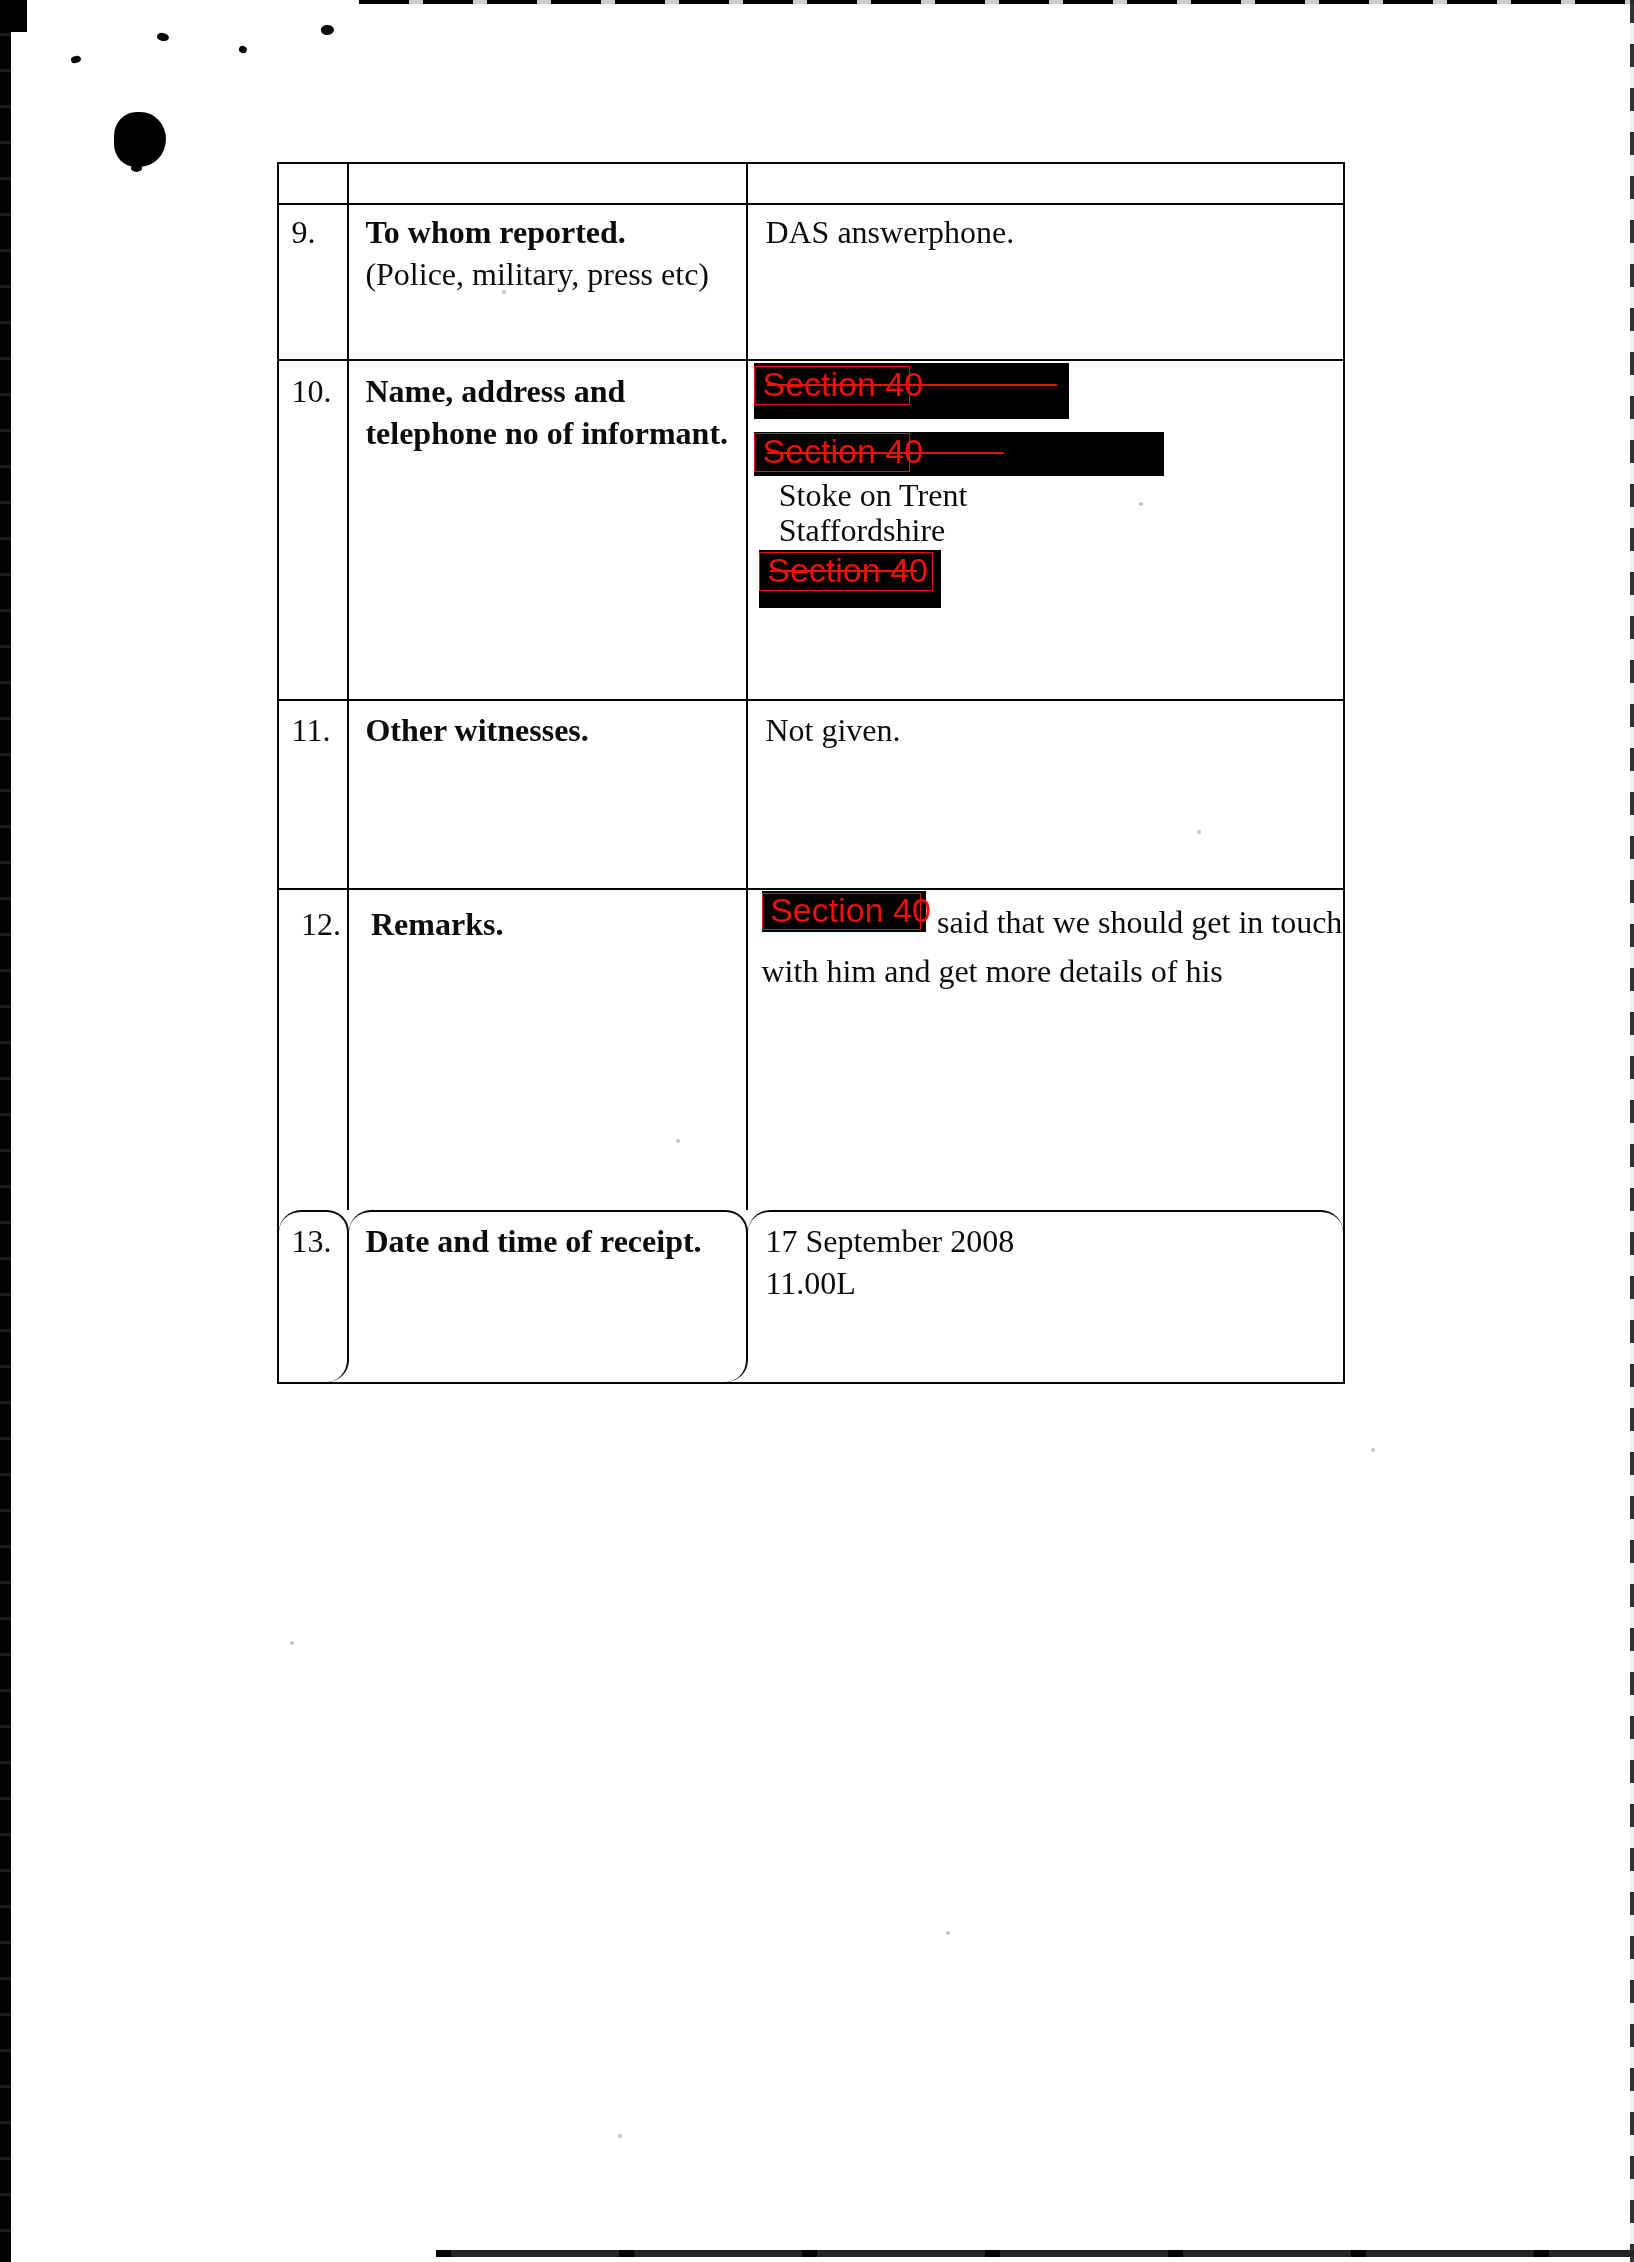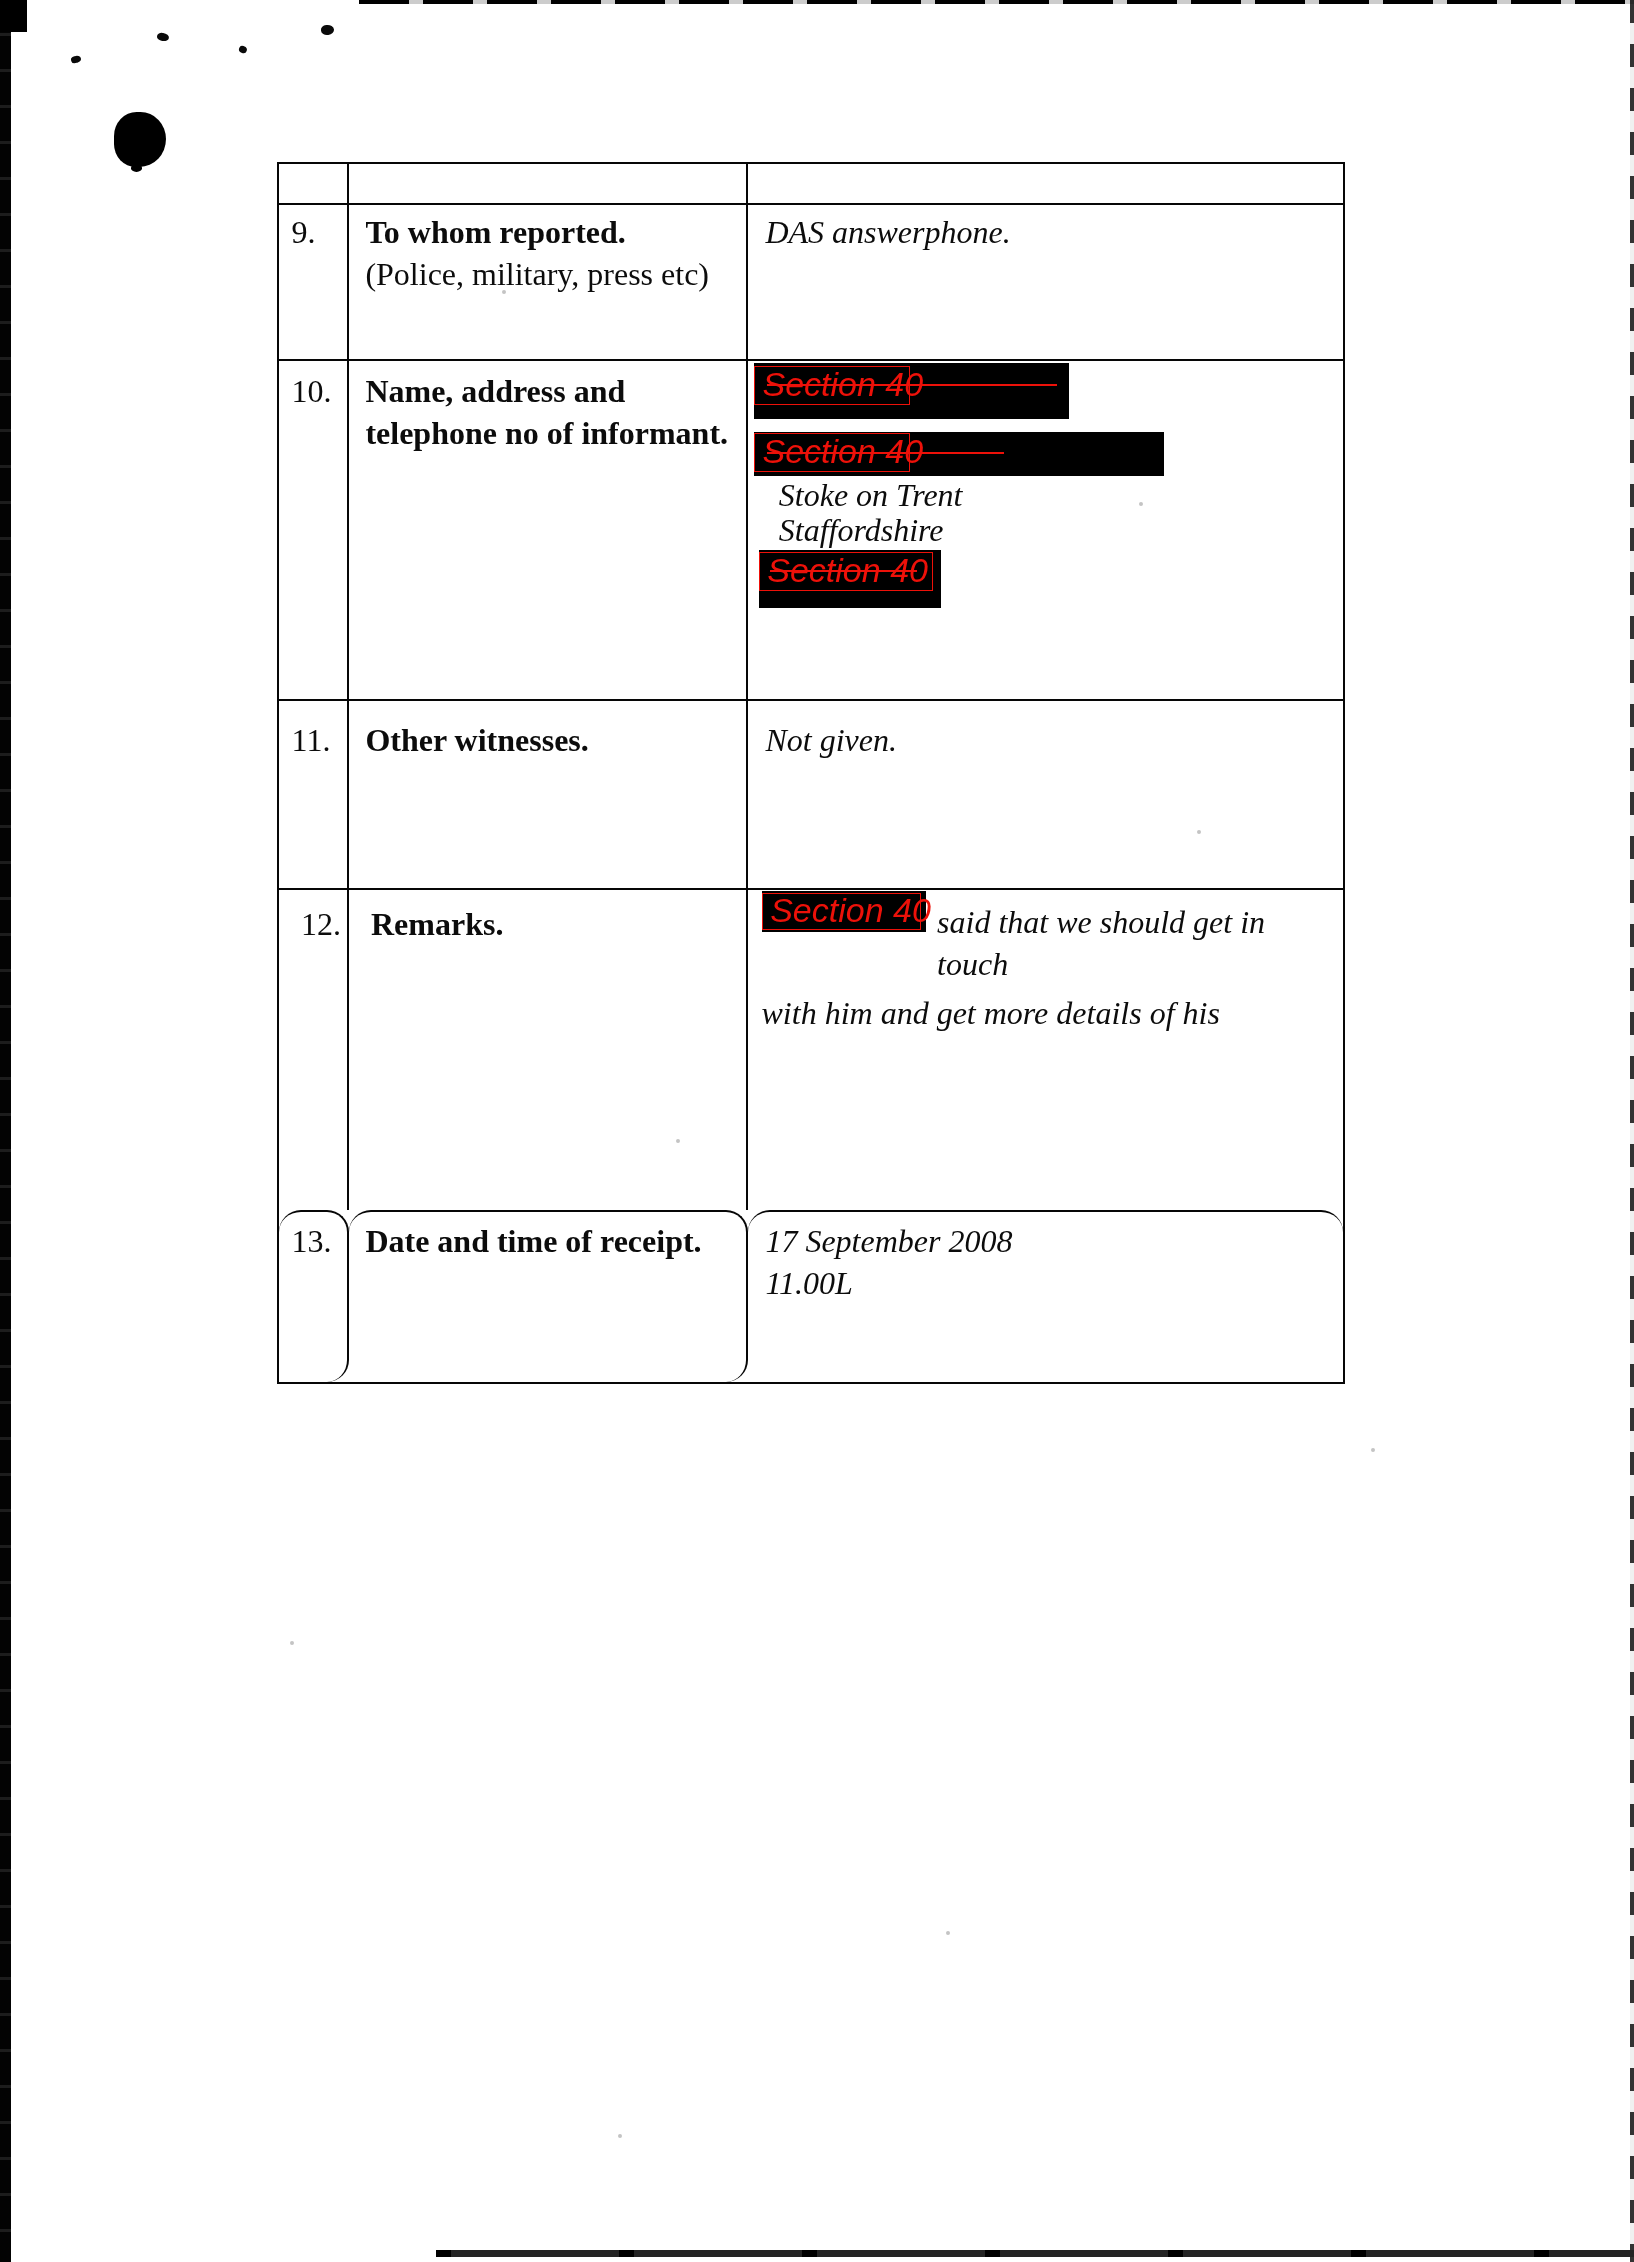--- a/index.html
+++ b/index.html
@@ -35,22 +35,22 @@
     position:absolute;left:277px;top:162px;
     display:grid;grid-template-columns:70px 399px 595px;
     grid-template-rows:39px 156px 340px 189px 322px 172px;
     border:2.9px solid #060606;
   }
   .cell{box-sizing:border-box;font-size:32px;line-height:1.32;}
   .c1,.c2{border-right:2.9px solid #060606;}
   .hr{border-top:2.9px solid #060606;}
   .num{padding-left:12.6px;}
   .lab{padding-left:16.4px;font-weight:bold;}
-  .val{padding-left:17.4px;font-style:italic;}
-  .pt7{padding-top:5.8px;} .pt10{padding-top:8.7px;} .pt15{padding-top:18px;} .pt14{padding-top:12.6px;padding-left:22px;} .pt9{padding-top:7.7px;border-radius:22px;}
+  .val{padding-left:17.4px;}
+  .pt7{padding-top:5.8px;} .pt10{padding-top:8.7px;} .pt15{padding-top:8px;} .pt14{padding-top:12.6px;padding-left:22px;} .pt9{padding-top:7.7px;border-radius:22px;}
   .note{display:block;font-weight:normal;white-space:nowrap;}
   .bline{display:block;}
 
   
   .rblock{position:relative;background:#000;}
   .rtag{
     position:absolute;left:0;box-sizing:border-box;
     border:1.9px solid #ed1109;color:#ed1109;
     font-family:"Liberation Sans",sans-serif;font-size:34px;line-height:34px;
     padding:0 7.7px;white-space:nowrap;overflow:visible;

